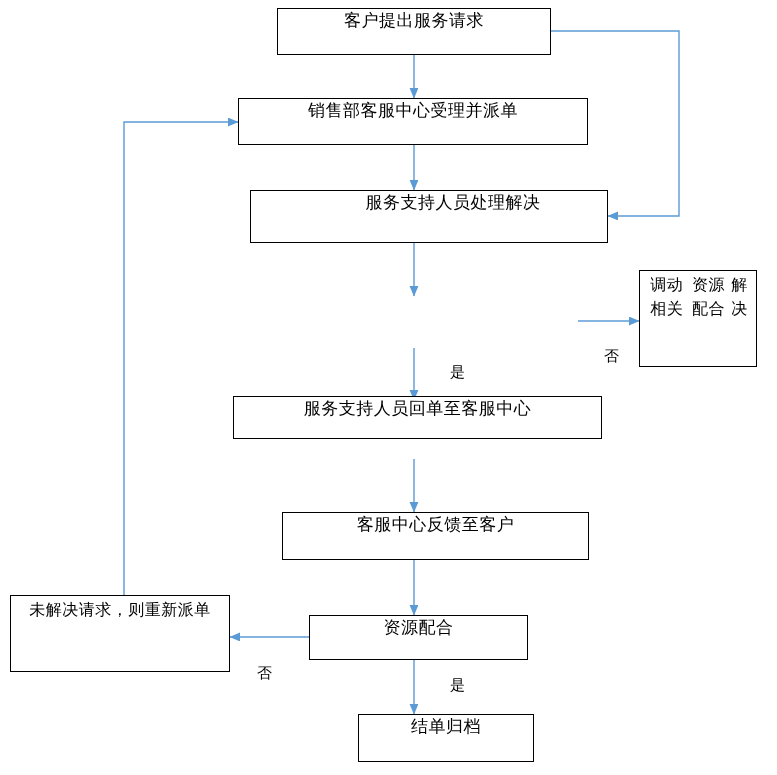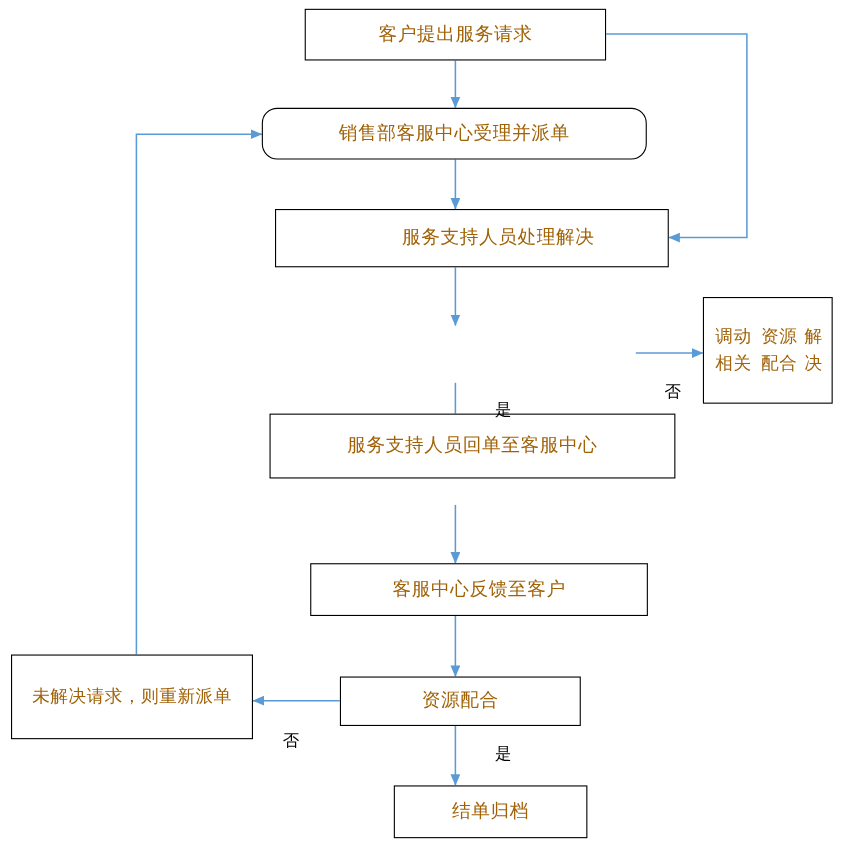--- a/index.html
+++ b/index.html
@@ -14,24 +14,23 @@
     background: #ffffff;
     font-family: "Liberation Sans", "DejaVu Sans", sans-serif;
     overflow: hidden;
   }
   .node {
     position: absolute;
     box-sizing: border-box;
     border: 1px solid #000000;
     background: #ffffff;
     display: flex;
-    align-items: center;
     justify-content: center;
     text-align: center;
-    color: #a16207;
+    color: #000000;
     font-size: 17px;
     line-height: 1.45;
     letter-spacing: 0.5px;
     z-index: 2;
   }
   .node.multiline {
     font-size: 16px;
     line-height: 1.5;
     padding: 2px 6px;
   }
@@ -85,36 +84,36 @@
       <path d="M124,595 L124,122 L238,122" marker-end="url(#arrow)"></path>
 
       <path d="M551,31 L679,31 L679,216 L608,216" marker-end="url(#arrow)"></path>
     </g>
   </svg>
 
   <div class="node" style="left:277px; top:8px; width:274px; height:47px;">
     <span>客户提出服务请求</span>
   </div>
 
-  <div class="node" style="left:238px; top:98px; width:350px; height:47px;border-radius:14px;">
+  <div class="node" style="left:238px; top:98px; width:350px; height:47px;">
     <span>销售部客服中心受理并派单</span>
   </div>
 
   <div class="node" style="left:250px; top:190px; width:358px; height:53px;padding-left:48px;">
     <span>服务支持人员处理解决</span>
   </div>
 
 
   <div class="node multiline" style="left:639px; top:270px; width:118px; height:97px; flex-direction:row;">
     <span>调动相关</span>
     <span>资源配合</span>
     <span>解决</span>
   </div>
 
-  <div class="node" style="left:233px; top:376px; width:369px; height:59px;margin-left:12px;">
+  <div class="node" style="left:233px; top:396px; width:369px; height:43px;">
     <span>服务支持人员回单至客服中心</span>
   </div>
 
   <div class="node" style="left:262px; top:512px; width:307px; height:48px;margin-left:20px;">
     <span>客服中心反馈至客户</span>
   </div>
 
   <div class="node" style="left:309px; top:615px; width:219px; height:45px;">
     <span>资源配合</span>
   </div>

